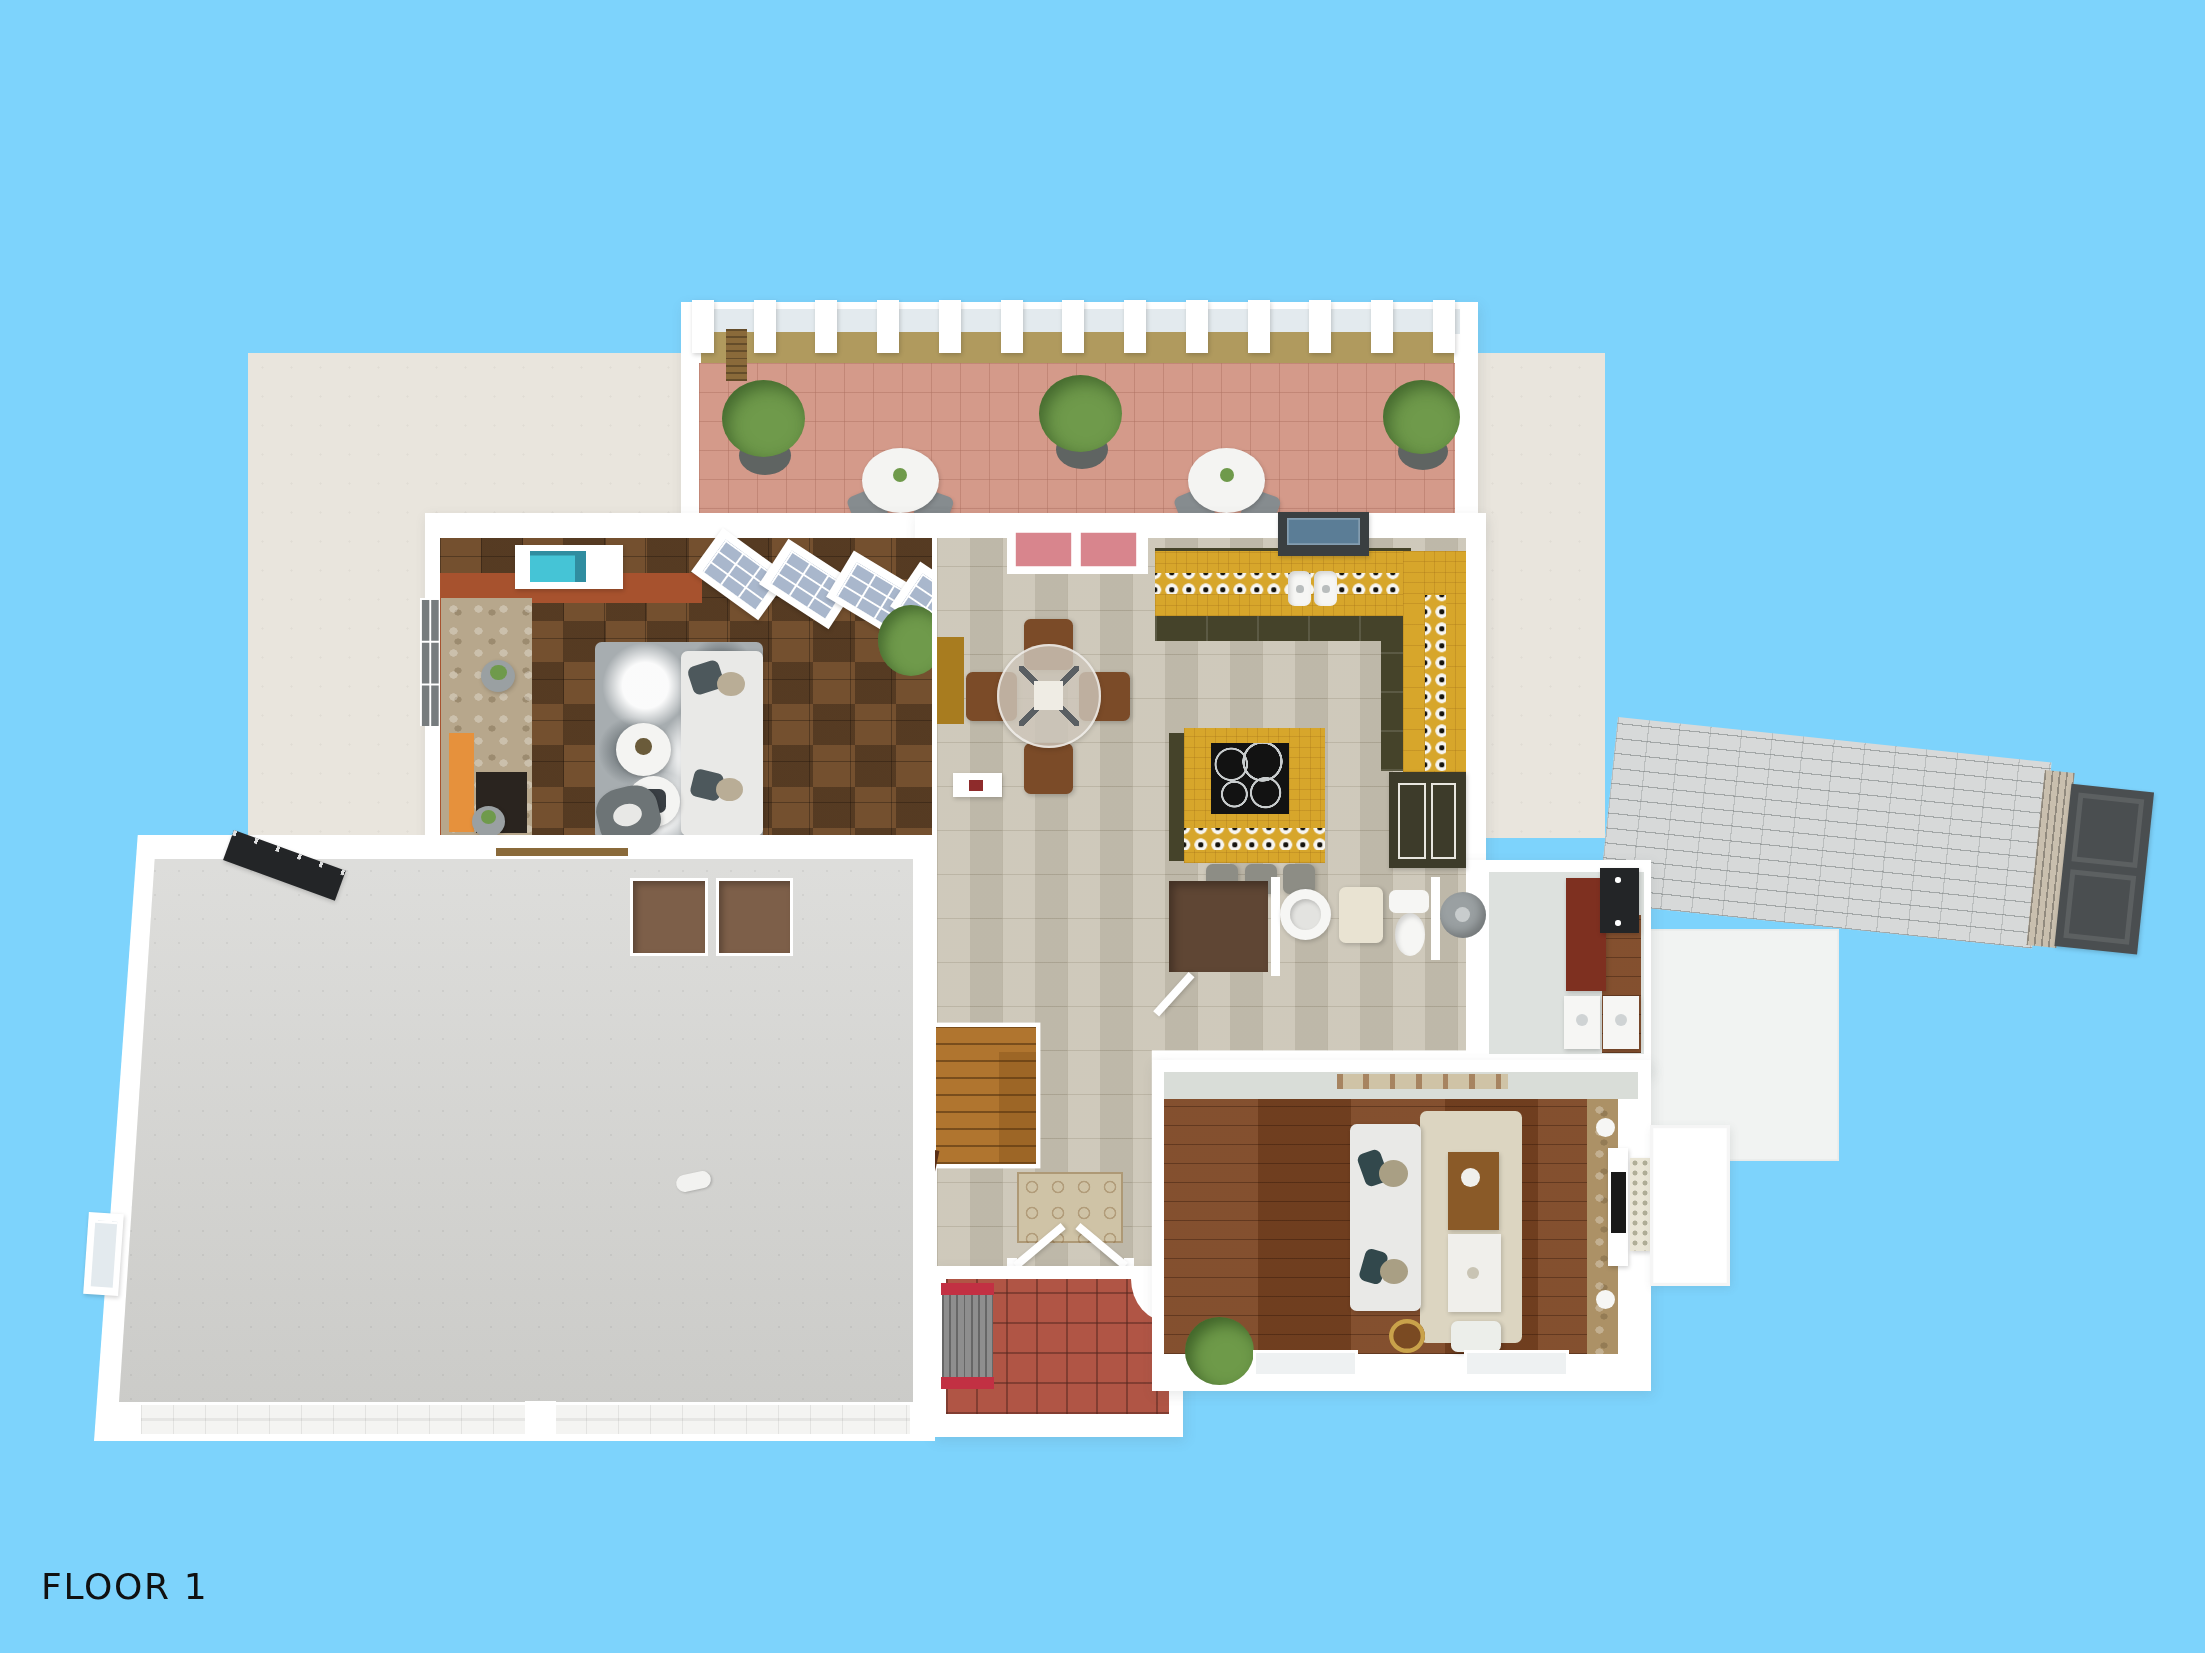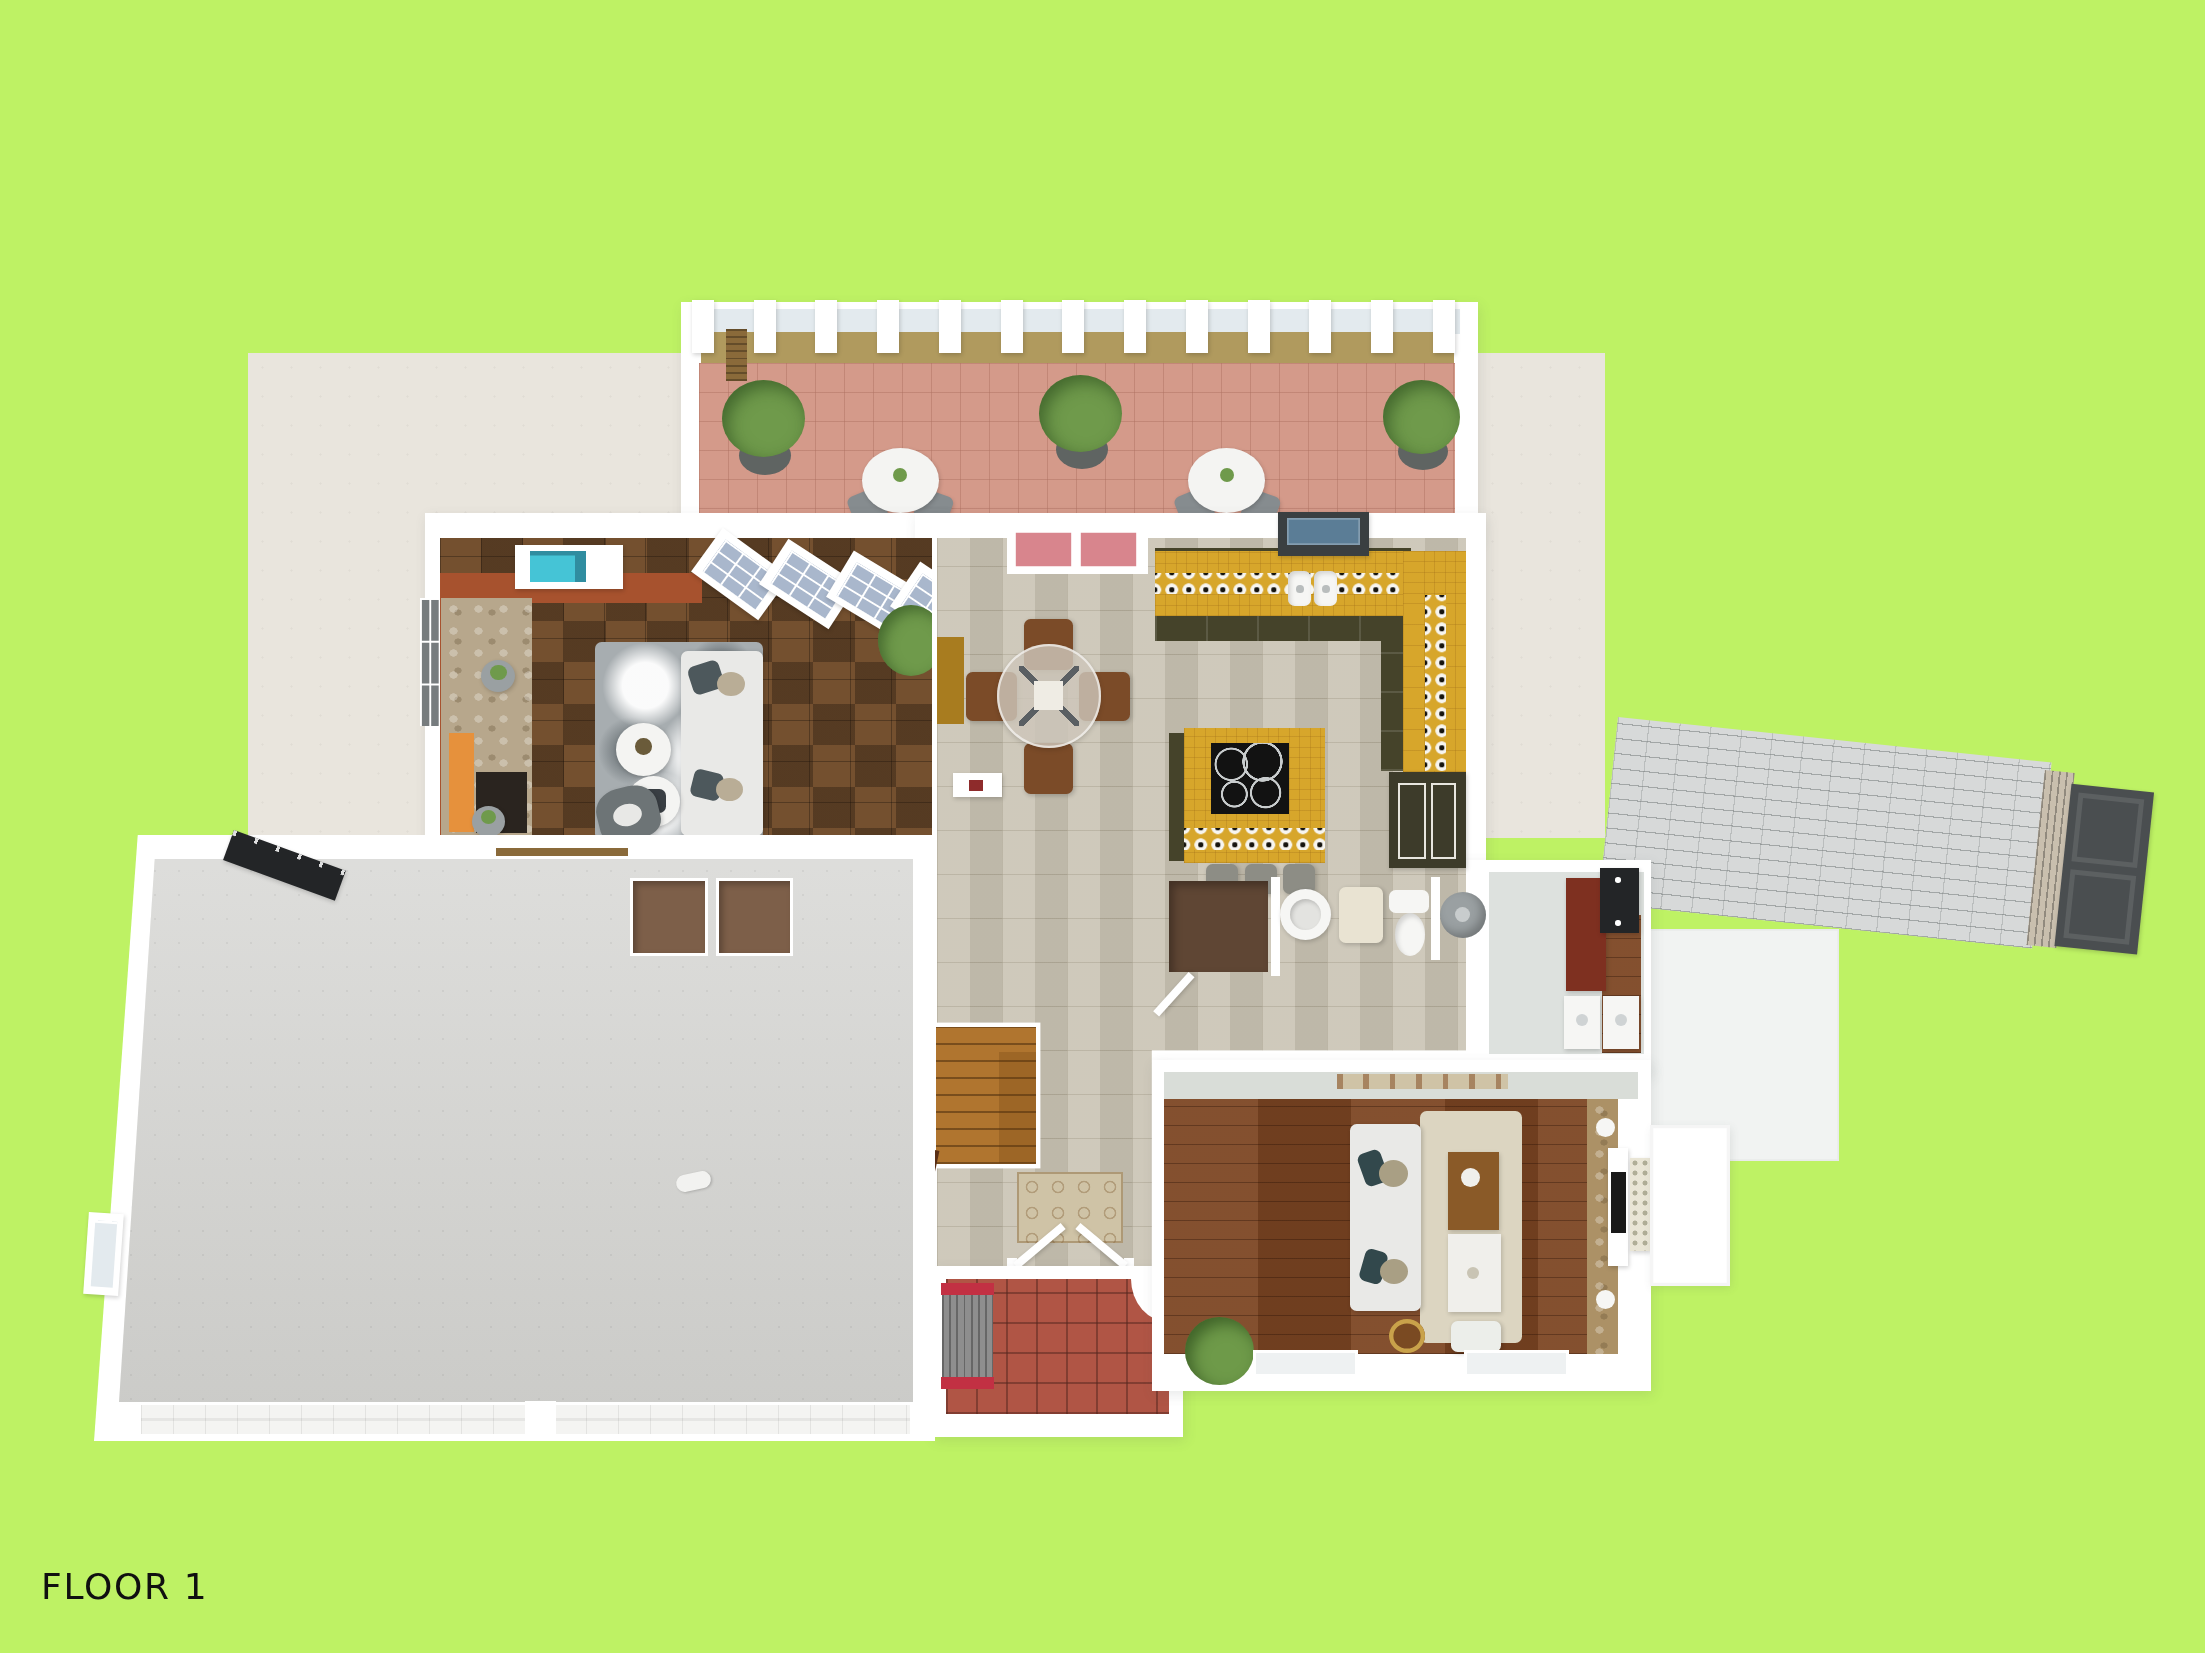--- a/index.html
+++ b/index.html
@@ -29,21 +29,21 @@
   .round{border-radius:50%;}
   .rr{border-radius:6.6px;}
   #floor-label{font-size:36px;letter-spacing:1.7px;color:#101010;}
   .burners{background-image:radial-gradient(circle at 26% 30%,transparent 14.3px,#c8cccd 15px 16.5px,transparent 17px),radial-gradient(circle at 66% 26%,transparent 17.6px,#c8cccd 18px 20px,transparent 20.4px),radial-gradient(circle at 30% 72%,transparent 11px,#c8cccd 11.6px 13.2px,transparent 13.8px),radial-gradient(circle at 70% 70%,transparent 13.2px,#c8cccd 13.8px 15.4px,transparent 16px);}
   .gatepanel{border:5.5px solid rgba(255,255,255,.10);box-sizing:border-box;}
   .sill{border:3.3px solid #fff;box-sizing:border-box;background:#eef1f2;}
 </style>
 </head>
 <body>
 
-<div id="stage" style="background-color: #bef264;">
+<div id="stage" style="background-color: #7dd3fc;">
 
   <div class="a speckle" style="left: 248px; top: 353px; width: 1229px; height: 504px; background-color: rgb(233, 229, 221);"></div>
   <div class="a speckle" style="left: 1478px; top: 353px; width: 127px; height: 485px; background-color: rgb(233, 229, 221);"></div>
   <div class="a" style="left: 1624px; top: 929px; width: 215px; height: 232px; box-shadow: rgba(0, 0, 0, 0.03) 0px 0px 0px 1.7px inset; background-color: rgb(241, 243, 242);"></div>
 
   <div class="a" style="left:1618px;top:717px;width:540px;height:190px;transform:rotate(6deg);transform-origin:left top;">
     <div class="a walkway-pattern" style="left: 0px; top: 0px; width: 436px; height: 187px; background-color: rgb(215, 217, 217);"></div>
     <div class="a slats-v" style="left:430px;top:8.3px;width:30px;height:176px;background-color:#c9bfae;"></div>
     <div class="a soft" style="left: 458px; top: 19.3px; width: 83px; height: 163px; background-color: rgb(74, 78, 80);">
       <div class="a gatepanel" style="left:7.7px;top:7.7px;width:66px;height:69px;"></div>

